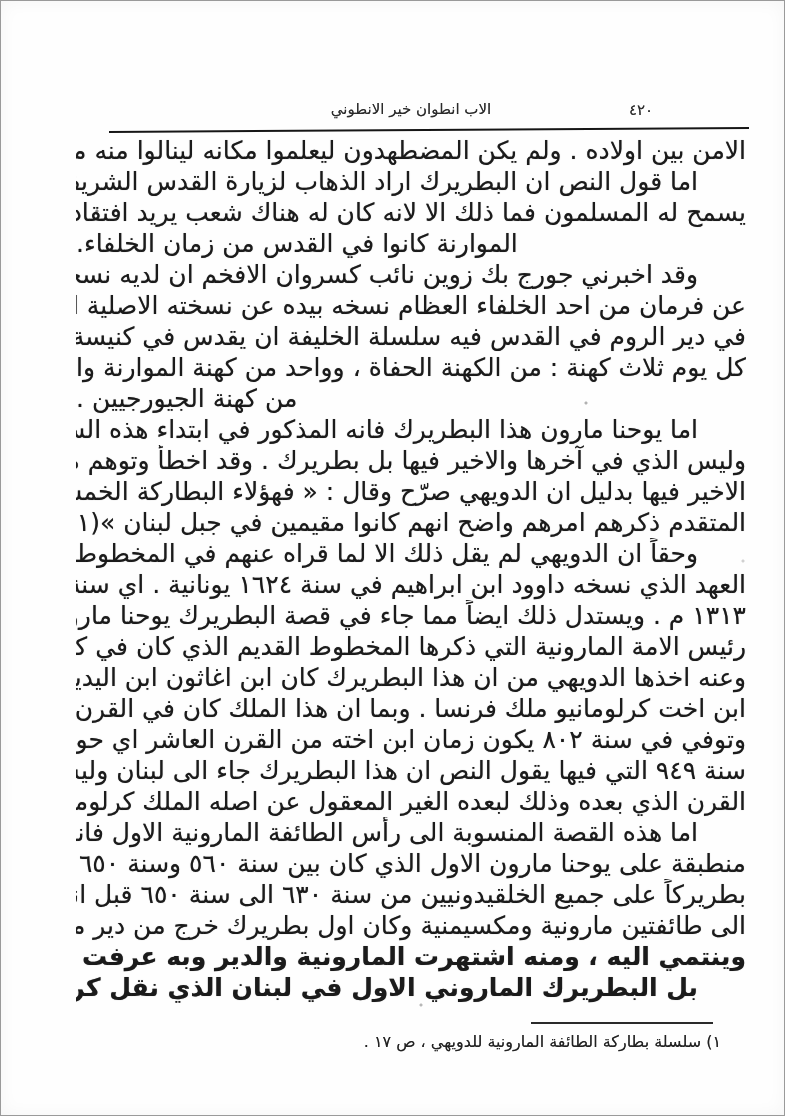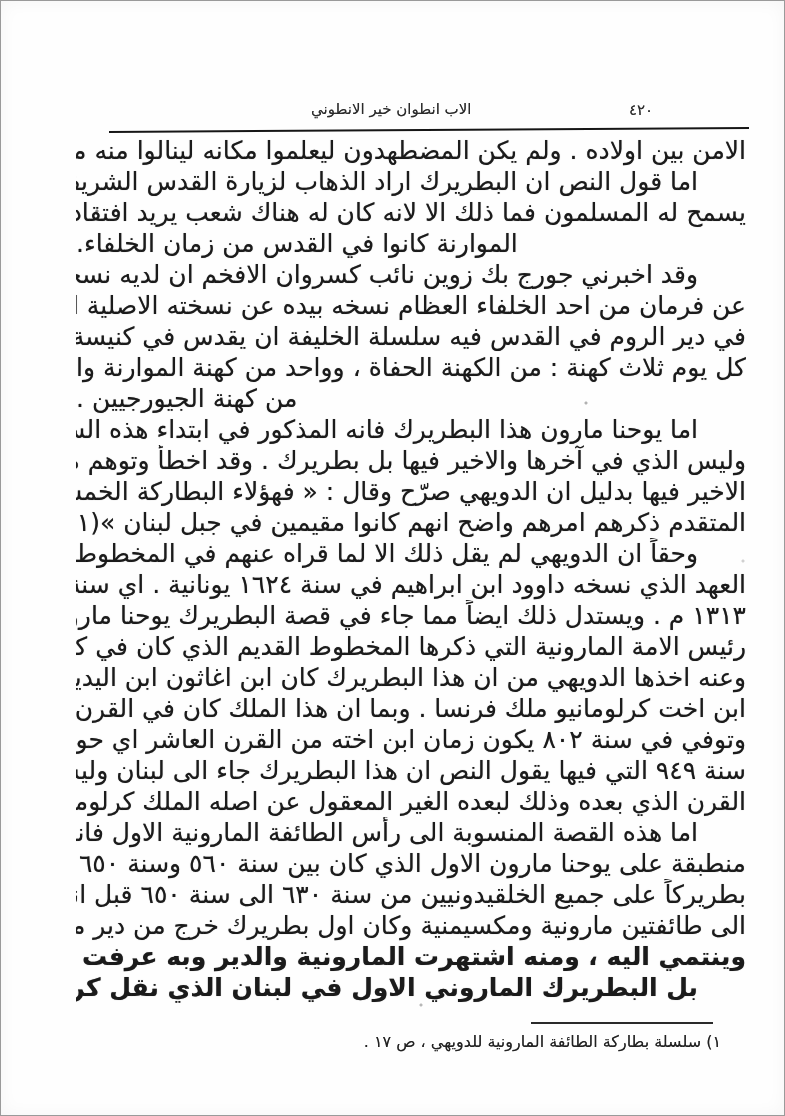--- a/index.html
+++ b/index.html
@@ -24,21 +24,21 @@
       radial-gradient(circle at 585px 402px, rgba(0,0,0,0.30) 0 1px, transparent 2px),
       radial-gradient(circle at 420px 1004px, rgba(0,0,0,0.28) 0 1px, transparent 2px),
       radial-gradient(circle at 742px 560px, rgba(0,0,0,0.18) 0 1px, transparent 2px);
     box-shadow: inset 0 0 18px rgba(0,0,0,0.04);
   }
   .running-header-title {
     position: absolute;
     top: 99px;
     left: 310px;
     width: 200px;
-    text-align: left;
+    text-align: center;
     font-size: 15px;
     color: #2b2b2b;
     text-shadow: 0 0 0.6px rgba(40,40,40,0.6);
     white-space: nowrap;
   }
   .page-number {
     position: absolute;
     top: 100px;
     left: 628px;
     font-size: 15px;

